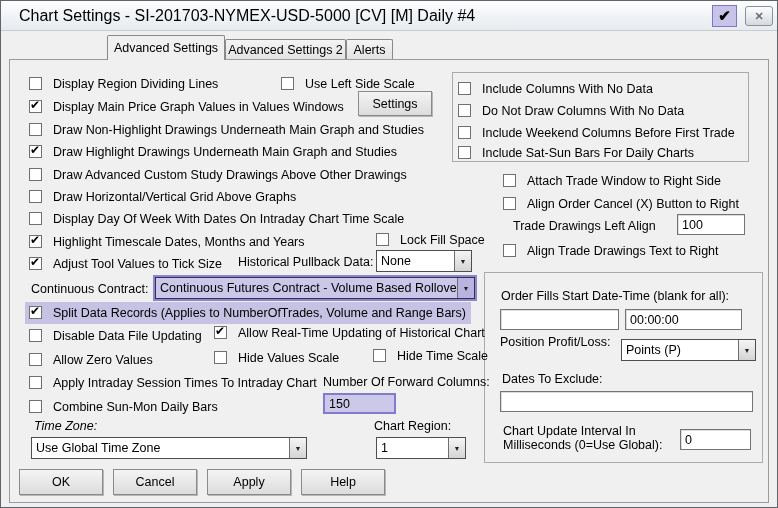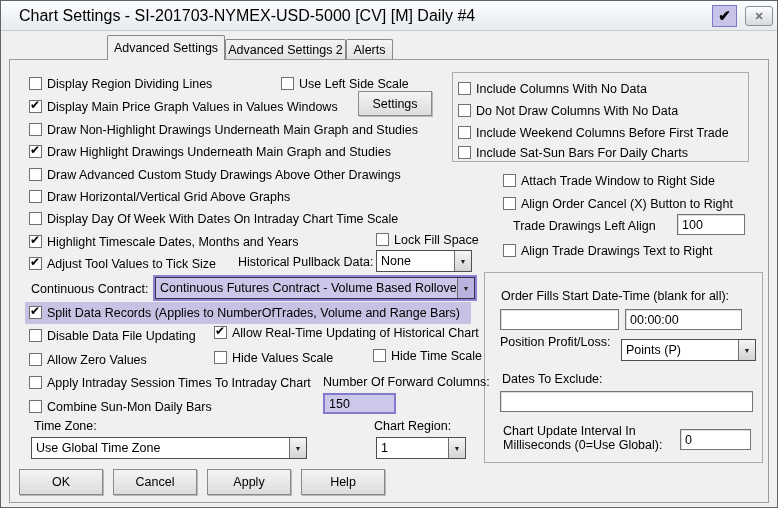--- a/index.html
+++ b/index.html
@@ -37,21 +37,21 @@
     line-height:20px;height:21px;top:38px;z-index:2;
   }
   .tab.active{
     top:34px;height:25px;line-height:24px;background:#f0f0f0;z-index:4;
   }
   .tabpage{
     position:absolute;left:8px;top:58px;width:760px;height:444px;
     background:#f0f0f0;border:1px solid #9b9b9b;z-index:3;
   }
   
-  .row{position:absolute;display:flex;align-items:center;gap:5px;height:15px;z-index:5;white-space:nowrap;}
+  .row{position:absolute;display:flex;align-items:center;gap:11px;height:15px;z-index:5;white-space:nowrap;}
   .cb{width:13px;height:13px;background:#fff;border:1px solid #707070;position:relative;flex:none;}
   .cb.checked::after{content:"✔";position:absolute;left:0px;top:-3px;font-size:12px;color:#000;}
   .lbl{position:absolute;white-space:nowrap;z-index:5;}
   .combo{
     position:absolute;height:22px;background:#fff;border:1px solid #4e4e4e;z-index:5;
     display:flex;align-items:center;
   }
   .combo .val{padding-left:4px;white-space:nowrap;overflow:hidden;}
   .combo .arrow{
     position:absolute;right:0;top:0;bottom:0;width:17px;
@@ -180,21 +180,21 @@
     <span class="cb"></span>
     <span>Apply Intraday Session Times To Intraday Chart</span>
   </div>
   <span class="lbl" style="left:322px;top:374px;">Number Of Forward Columns:</span>
   <div class="row" style="left:28px;top:398px;">
     <span class="cb"></span>
     <span>Combine Sun-Mon Daily Bars</span>
   </div>
   <div class="tinput hl" style="left:322px;top:392px;width:73px;">150</div>
 
-  <span class="lbl" style="left:33px;top:418px;">Time Zone:</span>
+  <span class="lbl" style="left:33px;top:418px;font-style:italic;">Time Zone:</span>
   <span class="lbl" style="left:373px;top:418px;">Chart Region:</span>
   <div class="combo" style="left:30px;top:436px;width:276px;">
     <span class="val">Use Global Time Zone</span>
     <span class="arrow">▼</span>
   </div>
   <div class="combo" style="left:375px;top:436px;width:90px;">
     <span class="val">1</span>
     <span class="arrow">▼</span>
   </div>
 

